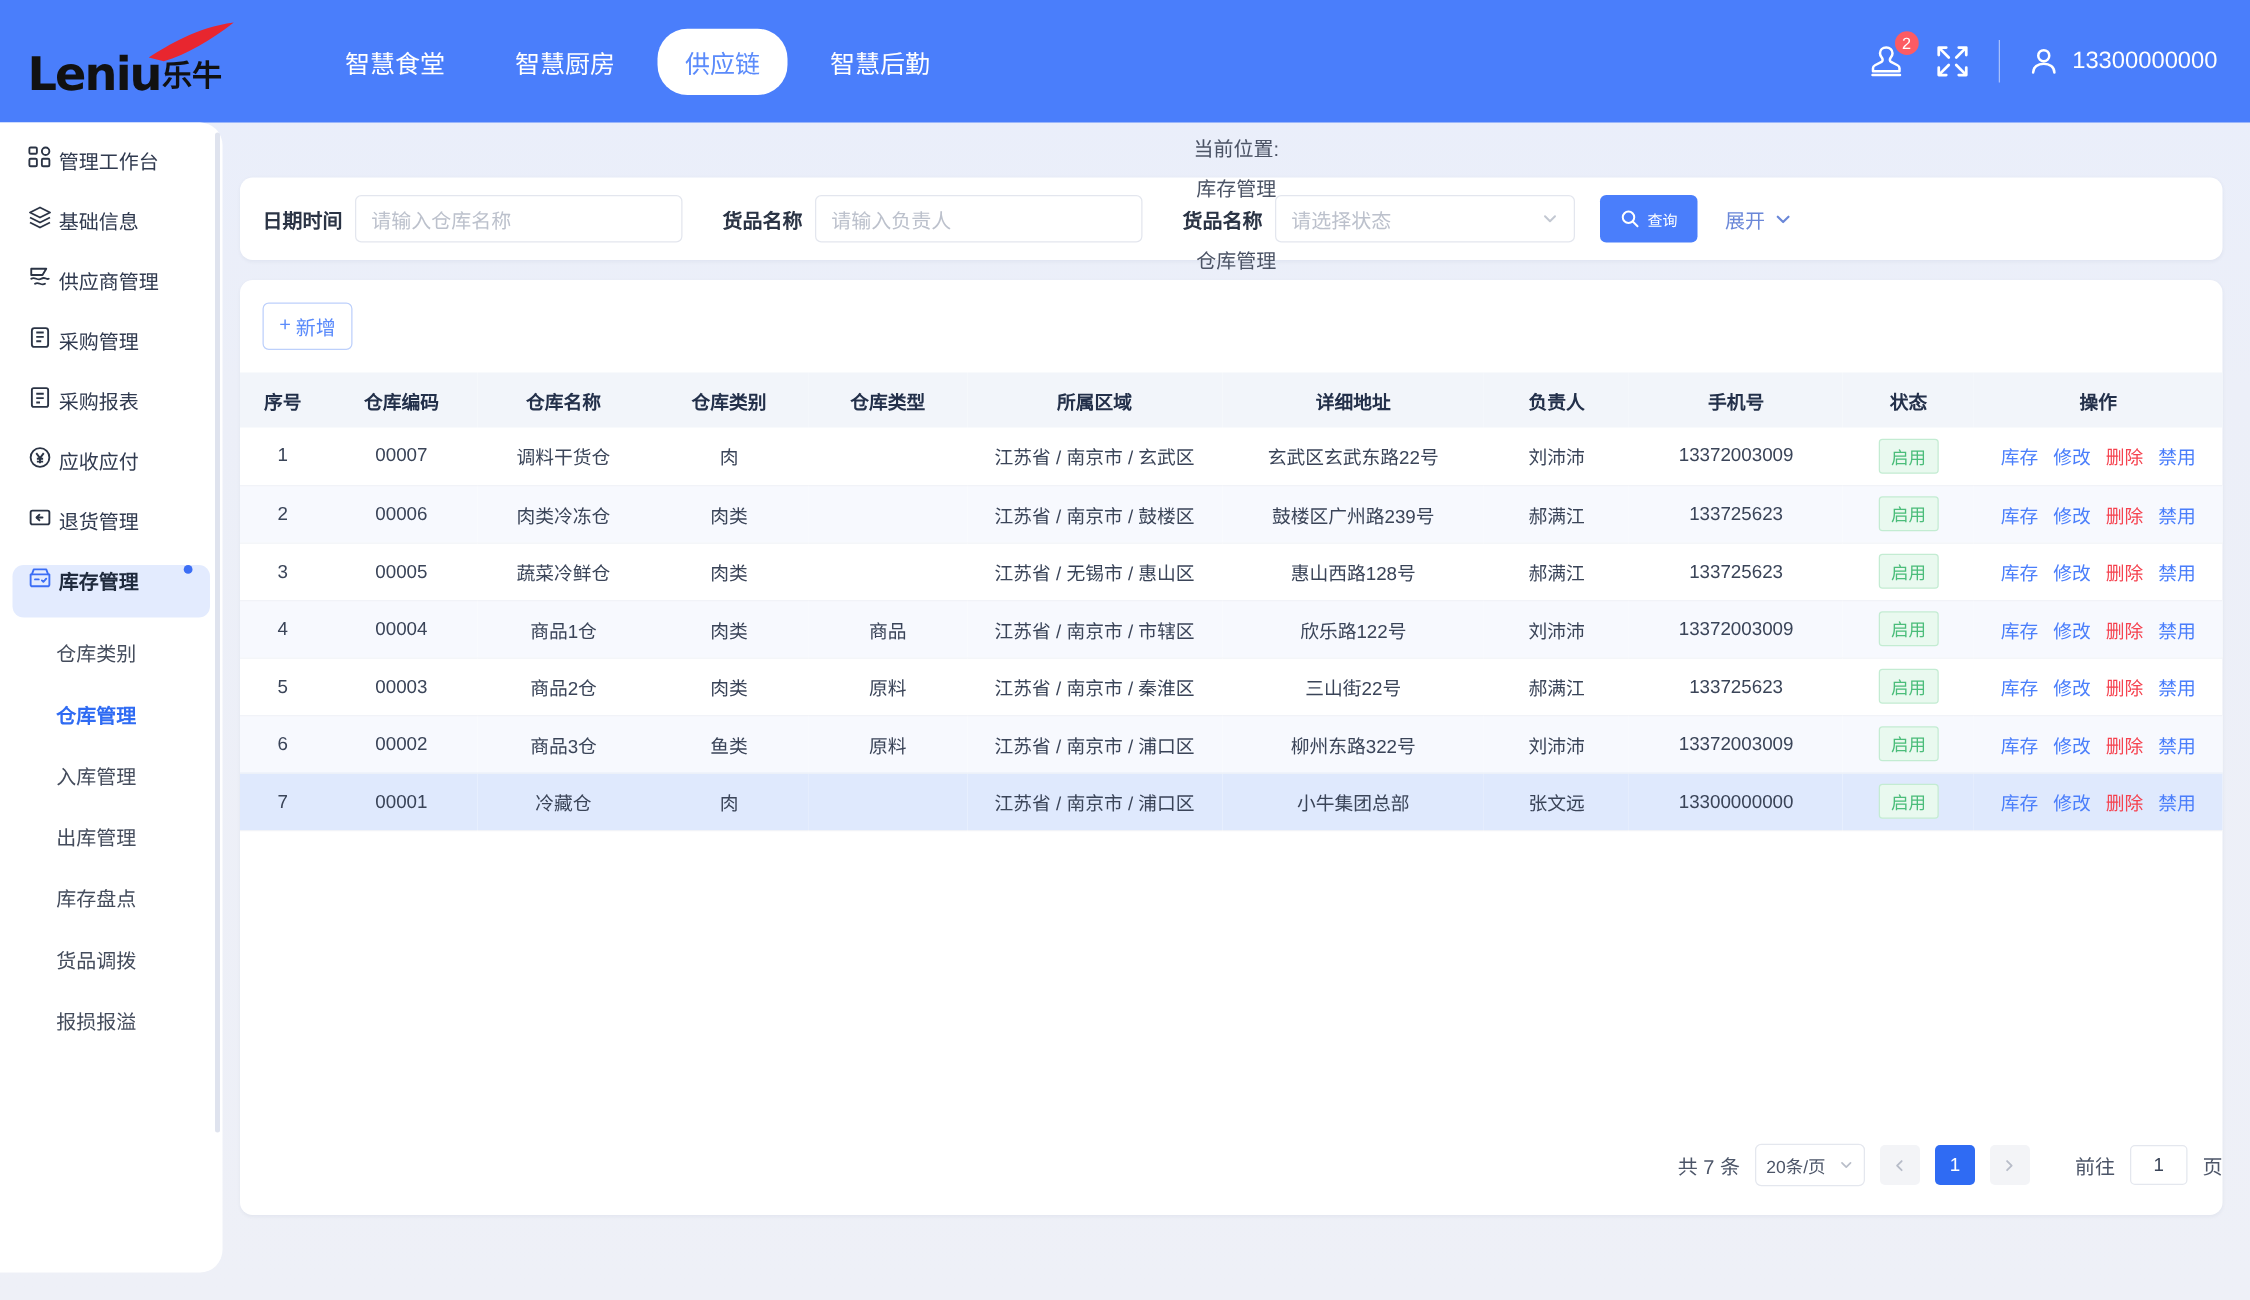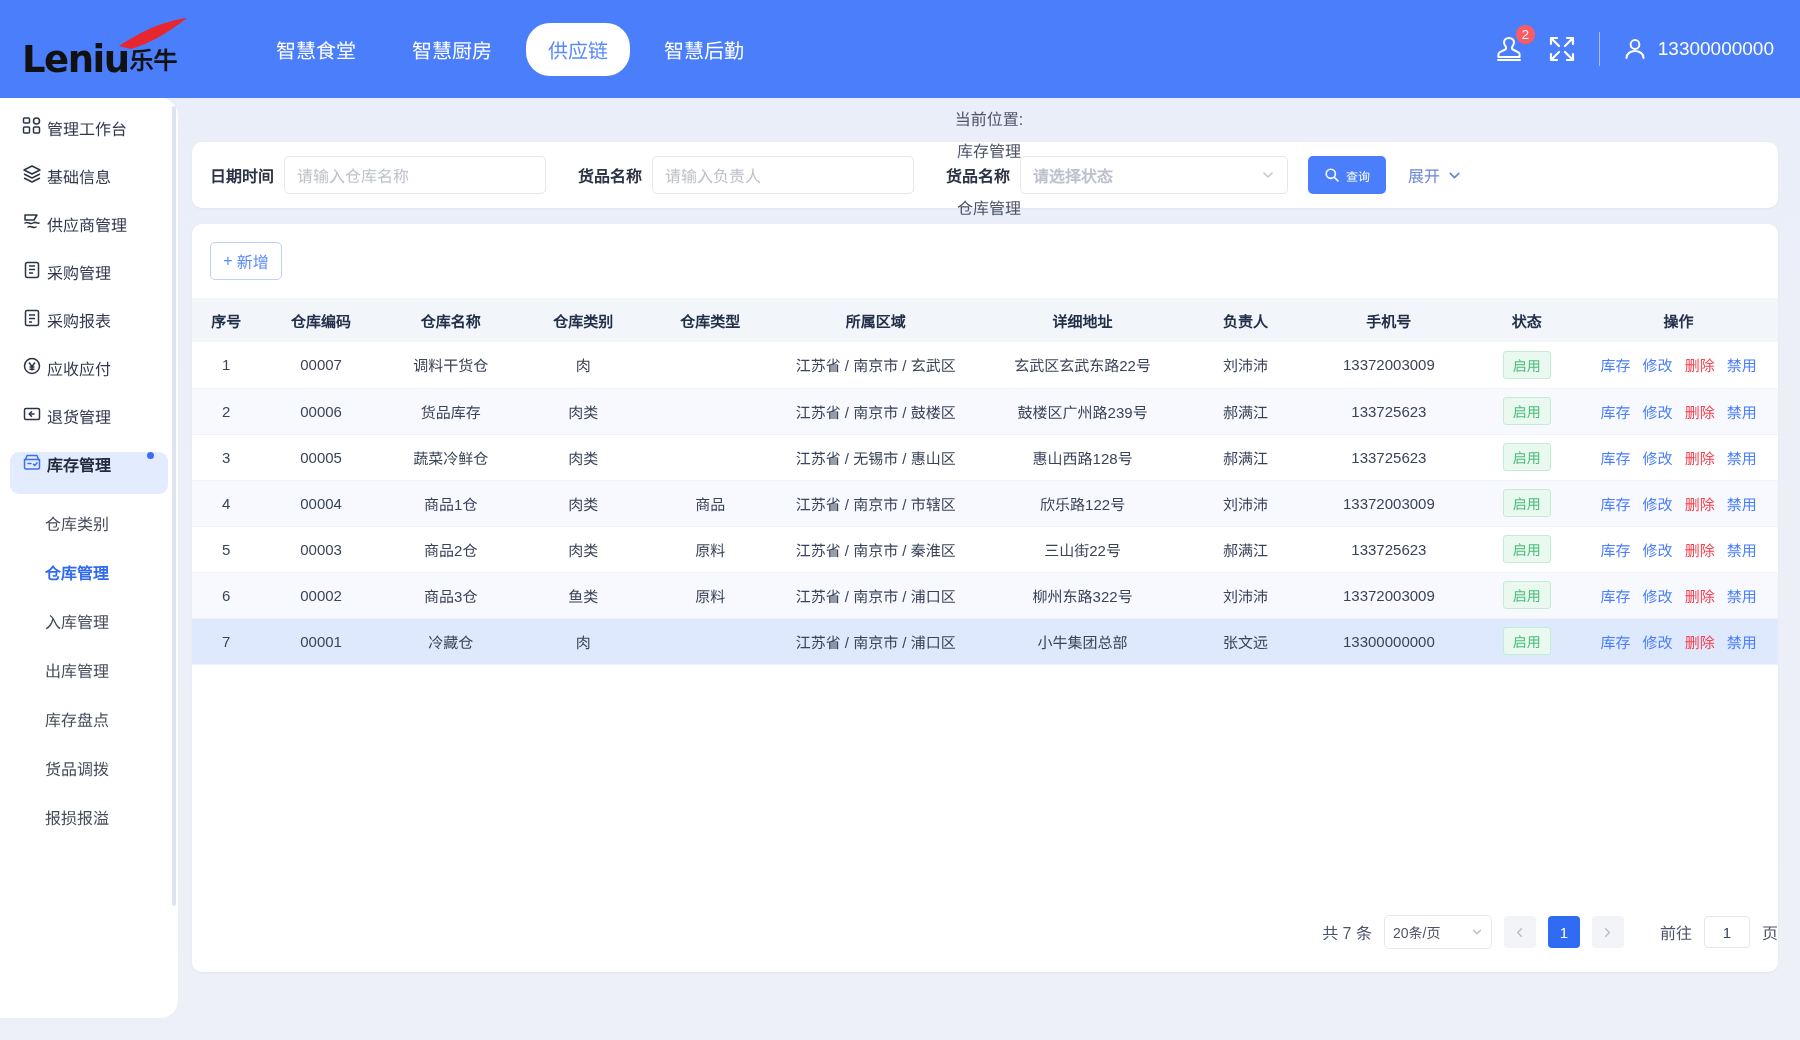--- a/index.html
+++ b/index.html
@@ -126,21 +126,21 @@
     font-size: 16px; color: #2b3445; font-weight: bold;
     white-space: nowrap; margin-right: 10px;
   }
   .input {
     height: 38px; border: 1px solid #e3e6ee; border-radius: 5px;
     display: flex; align-items: center; padding: 0 12px;
     font-size: 16px; color: #bcc1cc; background: #fff;
   }
   .input.w1 { width: 262px; }
   .input.w2 { width: 262px; }
-  .input.w3 { width: 268px; justify-content: space-between; font-weight: bold; }
+  .input.w3 { width: 240px; justify-content: space-between; }
   .btn-query {
     height: 38px; background: #4a7efb; border-radius: 5px; color: #fff;
     font-size: 12px; display:flex; align-items:center; gap:6px;
     padding: 0 16px; cursor: pointer; margin-left: 20px;
   }
   .expand {
     display:flex; align-items:center; gap:7px; margin-left: 22px;
     color: #6a87d8; font-size: 16px; cursor: pointer;
   }
 
@@ -177,21 +177,21 @@
   .op { cursor: pointer; font-size: 15px; }
   .op.blue { color: #4a7efb; }
   .op.red { color: #f5424f; }
 
   .pager {
     margin-top: auto; height: 80px;
     display: flex; align-items: center; justify-content: flex-end; gap: 12px;
     font-size: 16px; color: #4c5568;
   }
   .pg-select {
-    width: 108px; height: 34px; border: 1px solid #e4e7ee; border-radius: 5px;
+    width: 88px; height: 34px; border: 1px solid #e4e7ee; border-radius: 5px;
     display:flex; align-items:center; justify-content: space-between;
     padding: 0 8px; font-size: 14px; color: #4c5568; cursor: pointer;
   }
   .pg-btn {
     width: 32px; height: 32px; border-radius: 4px; background: #f3f4f7;
     display:flex; align-items:center; justify-content:center;
     color: #b7bcc8; font-size: 15px; cursor: pointer;
   }
   .pg-num {
     width: 32px; height: 32px; border-radius: 4px; background: #2f6bf3;
@@ -482,21 +482,21 @@
                   <span class="op blue">库存</span>
                   <span class="op blue">修改</span>
                   <span class="op red">删除</span>
                   <span class="op blue">禁用</span>
                 </div>
               </td>
             </tr>
             <tr>
               <td>2</td>
               <td>00006</td>
-              <td>货品库存</td>
+              <td>肉类冷冻仓</td>
               <td>肉类</td>
               <td></td>
               <td>江苏省 / 南京市 / 鼓楼区</td>
               <td>鼓楼区广州路239号</td>
               <td>郝满江</td>
               <td>133725623</td>
               <td><span class="tag-on">启用</span></td>
               <td>
                 <div class="ops">
                   <span class="op blue">库存</span>

